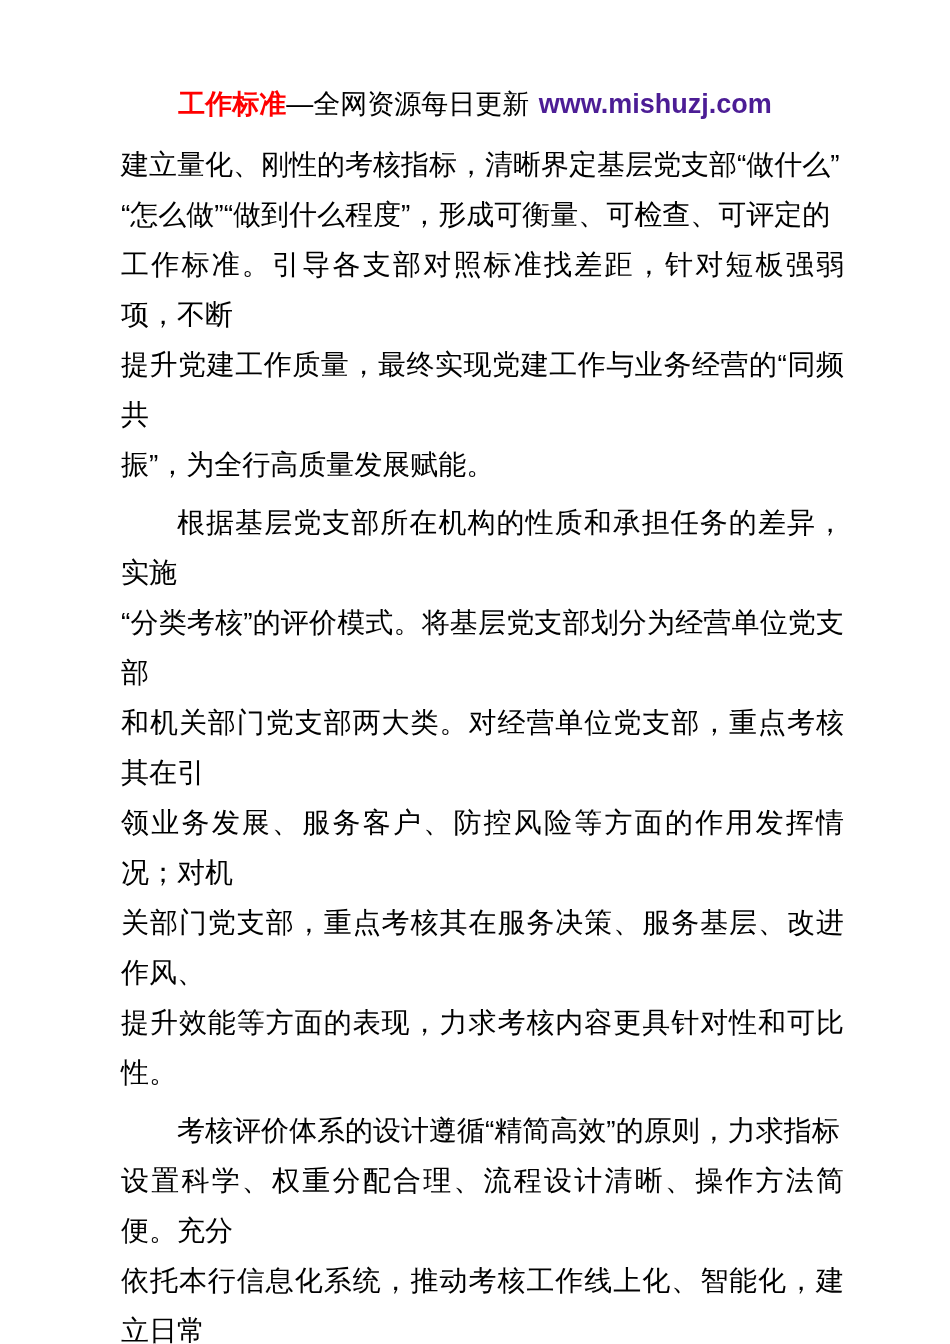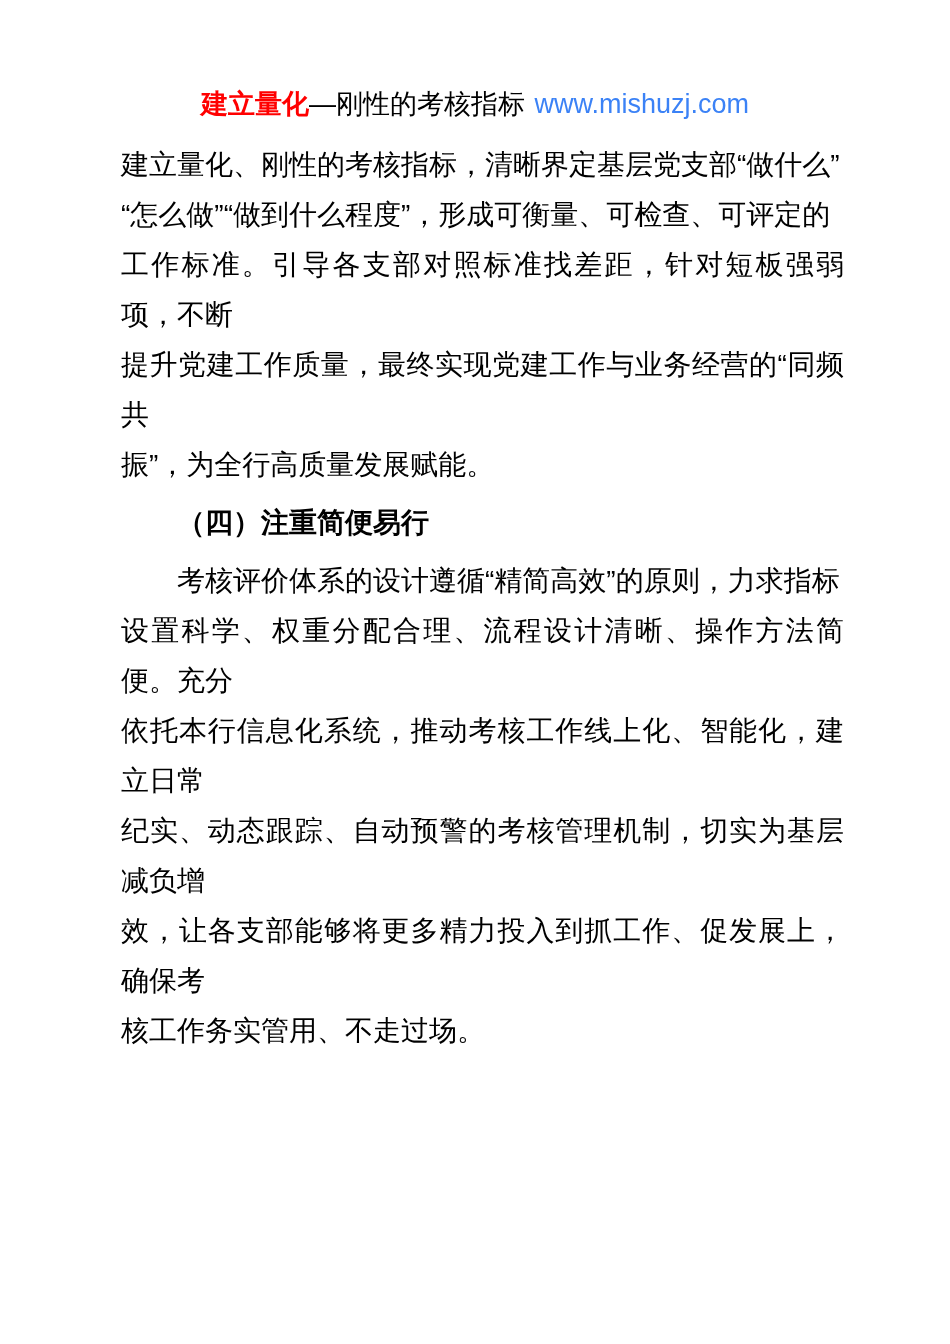--- a/index.html
+++ b/index.html
@@ -52,29 +52,34 @@
   }
   p.sub-heading {
     font-weight: bold;
   }
 </style>
 </head>
 <body>
 
 <div class="page">
   <div class="header">
-    <span class="site-name" style="color: rgb(255, 0, 0);">建立量化</span><span class="tagline" style="color: rgb(0, 0, 0);">—刚性的考核指标</span><a class="site-url" style="color: #3b82f6;">www.mishuzj.com</a>
+    <span class="site-name" style="color: rgb(255, 0, 0);">工作标准</span><span class="tagline" style="color: rgb(0, 0, 0);">—全网资源每日更新</span><a class="site-url" style="color: #4c1d95; font-weight: bold;">www.mishuzj.com</a>
   </div>
   <div class="doc-body" id="doc-body">
       <p class="block body">建立量化、刚性的考核指标，清晰界定基层党支部“做什么”
 “怎么做”“做到什么程度”，形成可衡量、可检查、可评定的
 工作标准。引导各支部对照标准找差距，针对短板强弱项，不断
 提升党建工作质量，最终实现党建工作与业务经营的“同频共
 振”，为全行高质量发展赋能。</p>
-      <p class="block sub-heading indent">（四）注重简便易行</p>
+      <p class="block body indent">根据基层党支部所在机构的性质和承担任务的差异，实施
+“分类考核”的评价模式。将基层党支部划分为经营单位党支部
+和机关部门党支部两大类。对经营单位党支部，重点考核其在引
+领业务发展、服务客户、防控风险等方面的作用发挥情况；对机
+关部门党支部，重点考核其在服务决策、服务基层、改进作风、
+提升效能等方面的表现，力求考核内容更具针对性和可比性。</p>
       <p class="block body indent">考核评价体系的设计遵循“精简高效”的原则，力求指标
 设置科学、权重分配合理、流程设计清晰、操作方法简便。充分
 依托本行信息化系统，推动考核工作线上化、智能化，建立日常
 纪实、动态跟踪、自动预警的考核管理机制，切实为基层减负增
 效，让各支部能够将更多精力投入到抓工作、促发展上，确保考
 核工作务实管用、不走过场。</p>
     </div>
 </div>
 
 </body></html>

